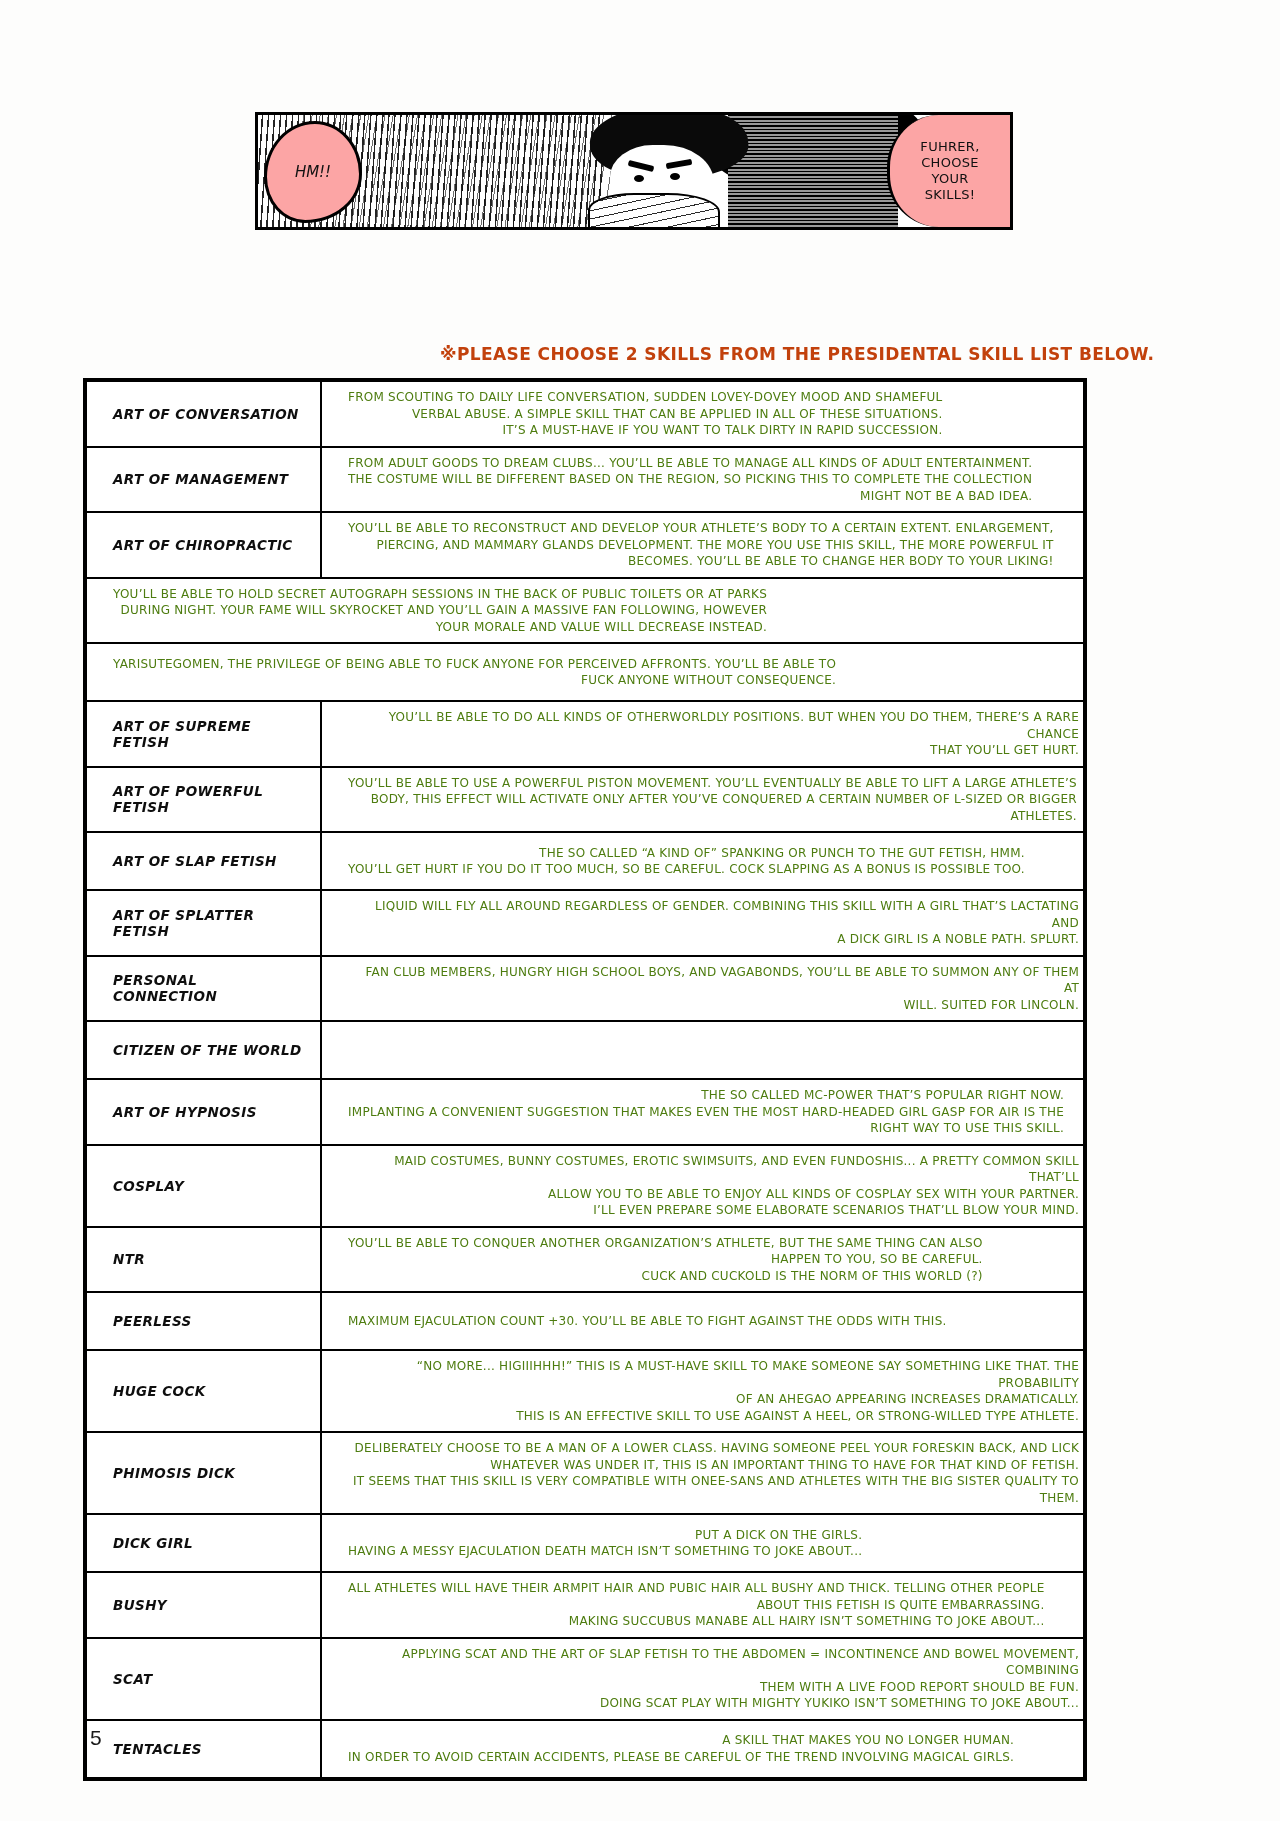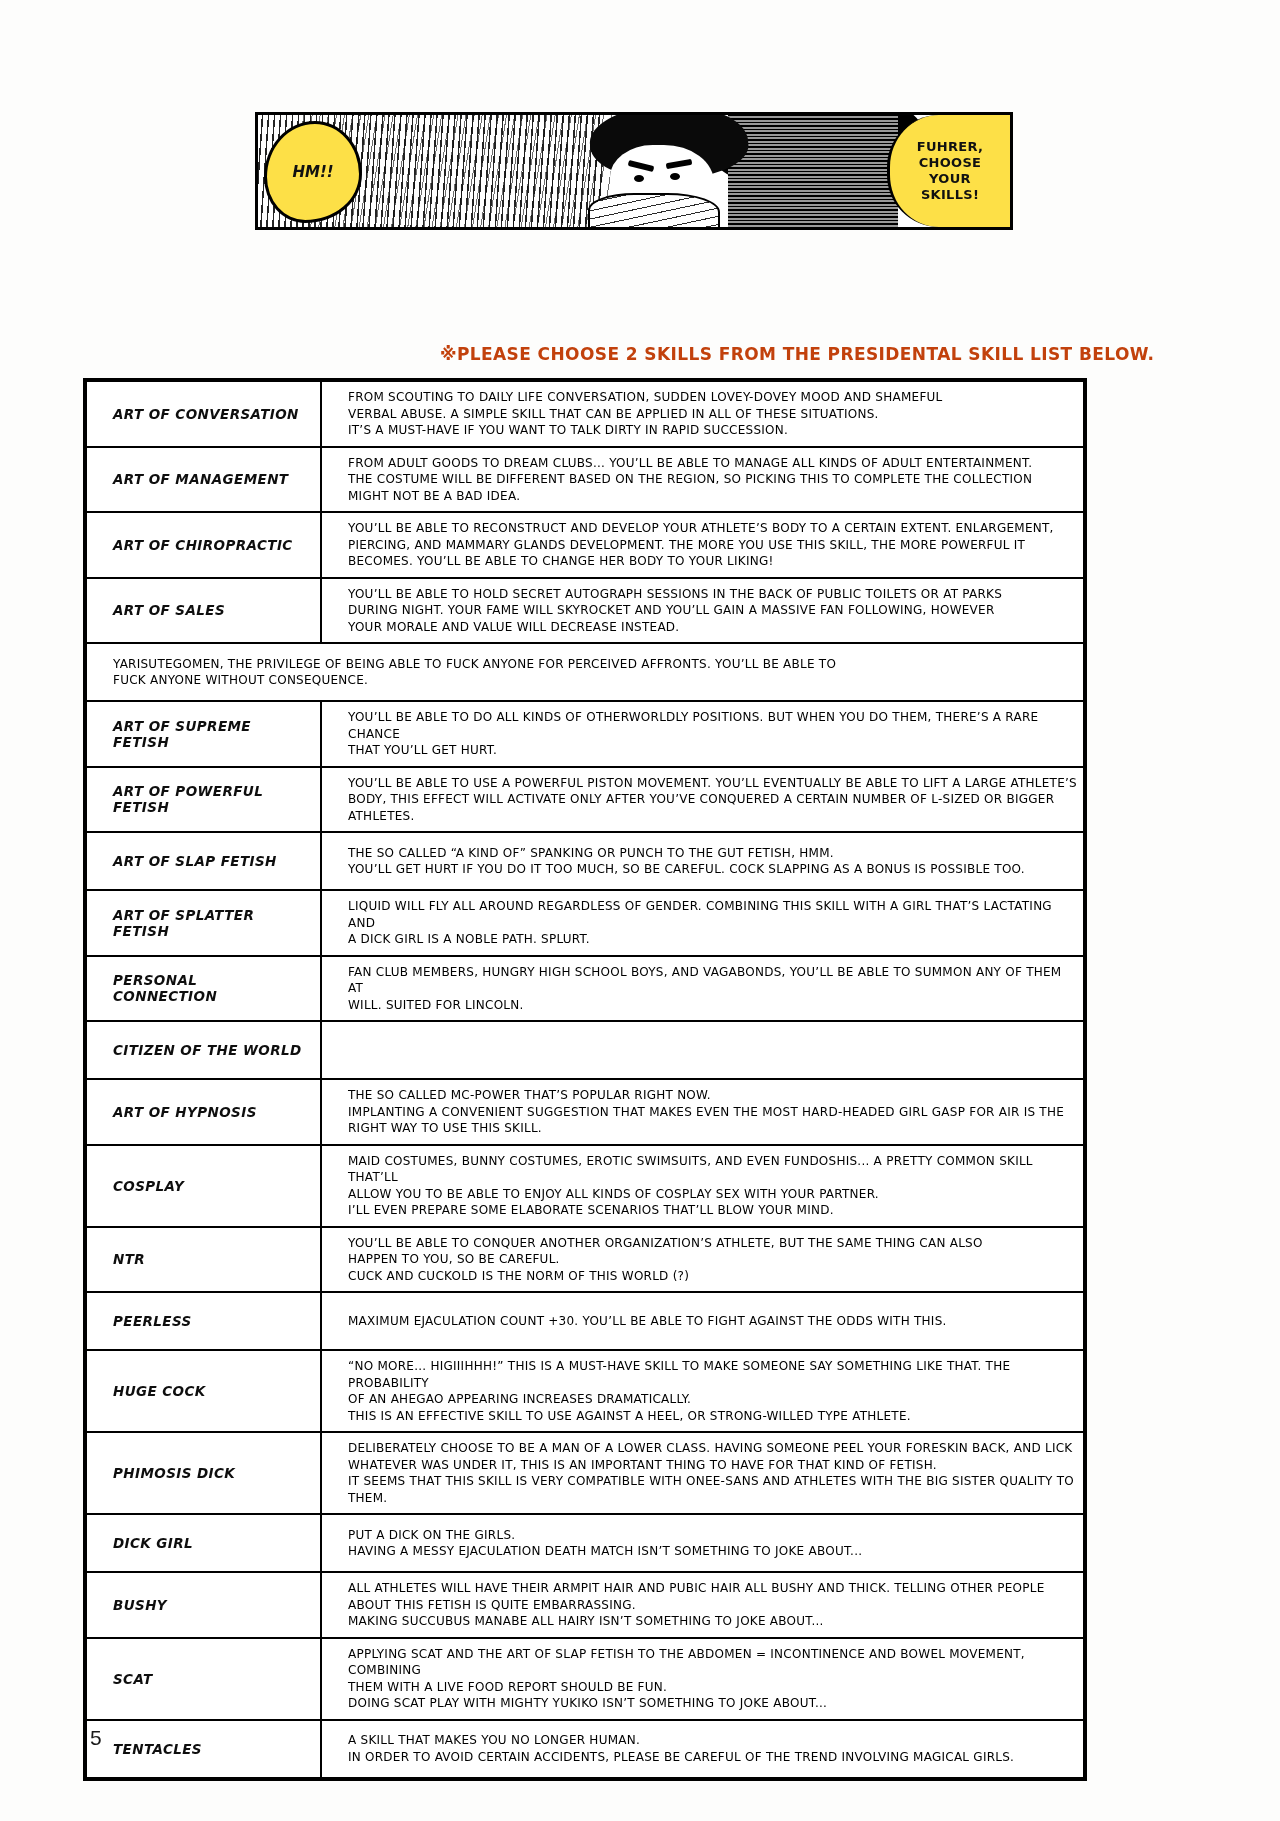--- a/index.html
+++ b/index.html
@@ -61,24 +61,24 @@
     background: repeating-linear-gradient(180deg, #000 0 1.5px, #9a9a9a 1.5px 3.5px);
   }
   .silhouette {
     position: absolute; left: 455px; top: -18px; width: 210px; height: 86px;
     background: #000;
     border-radius: 38% 55% 48% 45%;
     transform: rotate(-7deg);
   }
   .bubble {
     position: absolute;
-    background: #fde047;
+    background: #fca5a5;
     display: flex; align-items: center; justify-content: center;
     text-align: center;
-    font-weight: bold;
+    font-weight: normal;
   }
   .bubble-left {
     left: 6px; top: 6px; width: 92px; height: 96px;
     border: 3px solid #000;
     border-radius: 52% 48% 58% 42% / 55% 52% 48% 45%;
     font-size: 15px; font-style: italic;
   }
   .bubble-right {
     right: 0; top: 0; bottom: 0; width: 120px;
     border-left: 3px solid #000;
@@ -123,21 +123,22 @@
   .cell-desc {
     flex: 1 1 auto;
     display: flex; align-items: center;
     padding: 7px 4px 7px 26px;
     box-sizing: border-box;
     overflow: hidden;
   }
   .desc-text {
     font-size: 12px; line-height: 16.5px; letter-spacing: .25px;
     white-space: pre-line;
-    color: #000000;
+    color: #4d7c0f;
+    text-align: right;
   }
 
   
   .page-number {
     position: absolute; left: 90px; top: 1726px;
     font-size: 21px;
     color: #1a1a1a;
     font-family: "Liberation Sans", sans-serif;
   }
 </style>
@@ -194,21 +195,20 @@
   <div class="row">
     <div class="cell-name">ART OF CHIROPRACTIC</div>
     <div class="cell-desc">
       <div class="desc-text">YOU’LL BE ABLE TO RECONSTRUCT AND DEVELOP YOUR ATHLETE’S BODY TO A CERTAIN EXTENT. ENLARGEMENT,
 PIERCING, AND MAMMARY GLANDS DEVELOPMENT. THE MORE YOU USE THIS SKILL, THE MORE POWERFUL IT
 BECOMES. YOU’LL BE ABLE TO CHANGE HER BODY TO YOUR LIKING!</div>
     </div>
   </div>
 
   <div class="row">
-    <div class="cell-name">ART OF SALES</div>
     <div class="cell-desc">
       <div class="desc-text">YOU’LL BE ABLE TO HOLD SECRET AUTOGRAPH SESSIONS IN THE BACK OF PUBLIC TOILETS OR AT PARKS
 DURING NIGHT. YOUR FAME WILL SKYROCKET AND YOU’LL GAIN A MASSIVE FAN FOLLOWING, HOWEVER
 YOUR MORALE AND VALUE WILL DECREASE INSTEAD.</div>
     </div>
   </div>
 
   <div class="row">
     <div class="cell-desc">
       <div class="desc-text">YARISUTEGOMEN, THE PRIVILEGE OF BEING ABLE TO FUCK ANYONE FOR PERCEIVED AFFRONTS. YOU’LL BE ABLE TO

